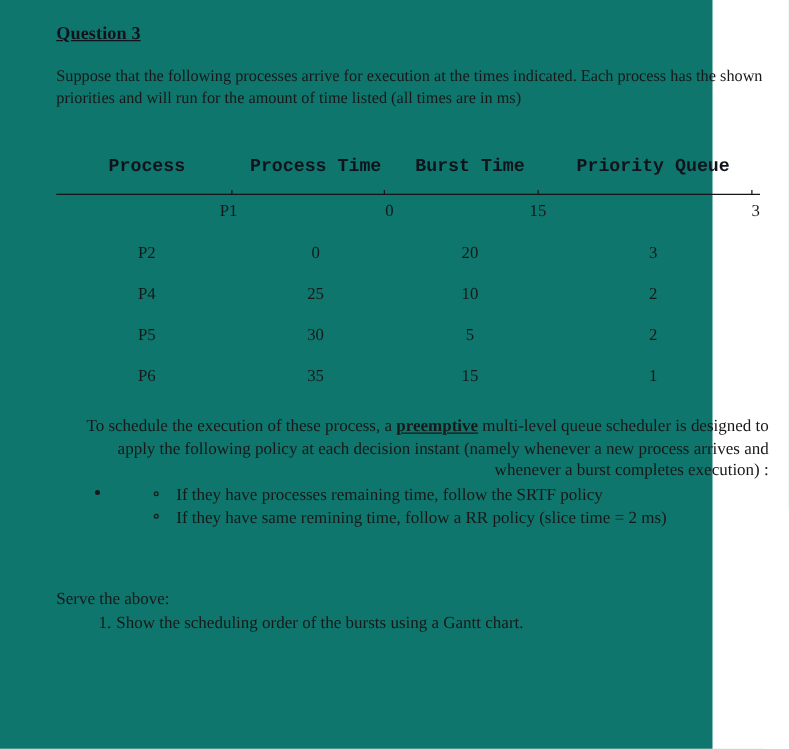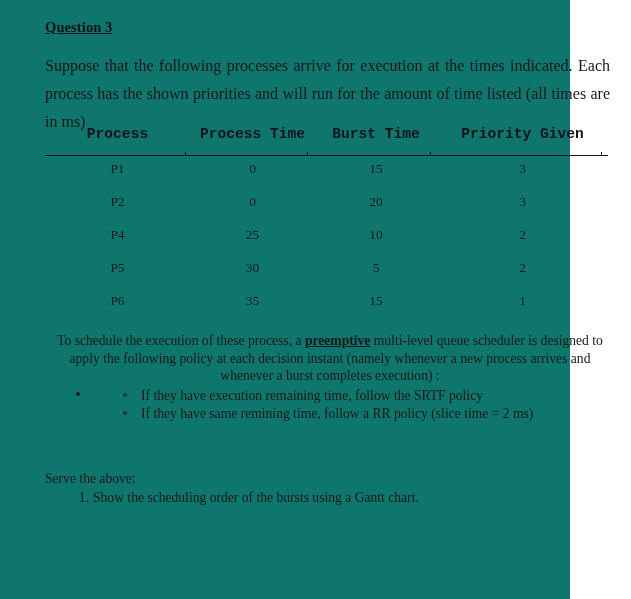--- a/index.html
+++ b/index.html
@@ -36,22 +36,22 @@
     letter-spacing: 0.1px;
     color: #11131c;
   }
 
   
   .intro {
     position: absolute;
     left: 45px;
     top: 52px;
     width: 565px;
-    font-size: 16px;
-    line-height: 28px;
+    font-size: 13px;
+    line-height: 17px;
     text-align: justify;
     text-justify: inter-word;
     color: #181818;
   }
 
   
   .tbl-wrap {
     position: absolute;
     left: 45px;
     top: 126px;
@@ -74,20 +74,21 @@
   table.proc td {
     font-size: 13.4px;
     text-align: center;
     padding: 6px 0 7px 0;
     color: #181818;
     border: 0;
     height: 20px;
   }
   table.proc tbody tr:first-child td {
     padding-top: 9px;
+    text-align: right;
   }
   .col-proc   { width: 145px; }
   .col-arr    { width: 125px; }
   .col-burst  { width: 122px; }
   .col-prio   { width: 171px; }
 
   
   .head-rule {
     position: absolute;
     left: 45px;
@@ -110,21 +111,21 @@
   .tick.t4 { left: 601px; }
 
   
   .policy {
     position: absolute;
     left: 45px;
     top: 332px;
     width: 570px;
     font-size: 13.6px;
     line-height: 17.6px;
-    text-align: center;
+    text-align: right;
     color: #181818;
   }
   .policy b {
     font-weight: bold;
     text-decoration: underline;
   }
 
   
   .bullets {
     position: absolute;
@@ -204,21 +205,21 @@
         <col class="col-proc">
           <col class="col-arr">
           <col class="col-burst">
           <col class="col-prio">
       </colgroup>
       <thead>
         <tr>
           <th>Process</th>
           <th>Process Time</th>
           <th>Burst Time</th>
-          <th>Priority Given</th>
+          <th>Priority Queue</th>
         </tr>
       </thead>
       <tbody>
         <tr>
           <td>P1</td>
           <td>0</td>
           <td>15</td>
           <td>3</td>
         </tr>
         <tr>
@@ -256,21 +257,21 @@
   <div class="tick t4"></div>
 
   <div class="policy"><span>To schedule the execution of these process, a </span><b>preemptive</b><span> multi-level queue scheduler is designed to apply the following policy at each decision instant (namely whenever a new process arrives and whenever a burst completes execution) :</span></div>
 
   <div class="bullets">
     <div class="bullet-row">
       <span class="dot"></span>
     </div>
     <div class="sub-row">
       <span class="circ"></span>
-      <span>If they have execution remaining time, follow the SRTF policy</span>
+      <span>If they have processes remaining time, follow the SRTF policy</span>
     </div>
     <div class="sub-row">
       <span class="circ"></span>
       <span>If they have same remining time, follow a RR policy (slice time = 2 ms)</span>
     </div>
   </div>
 
   <div class="given">
     <div>Serve the above:</div>
     <div class="num-row">

